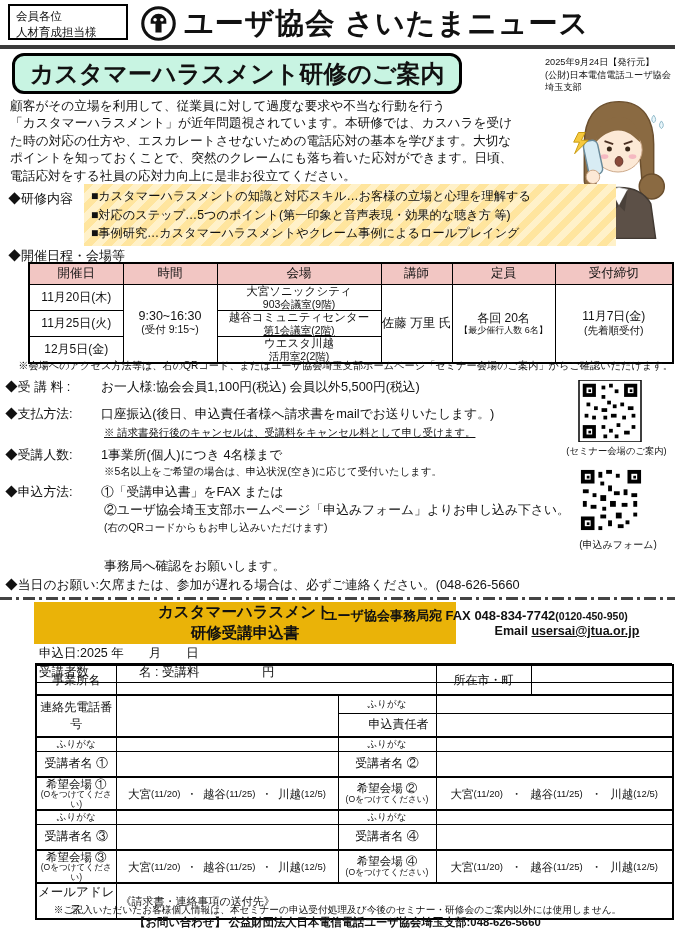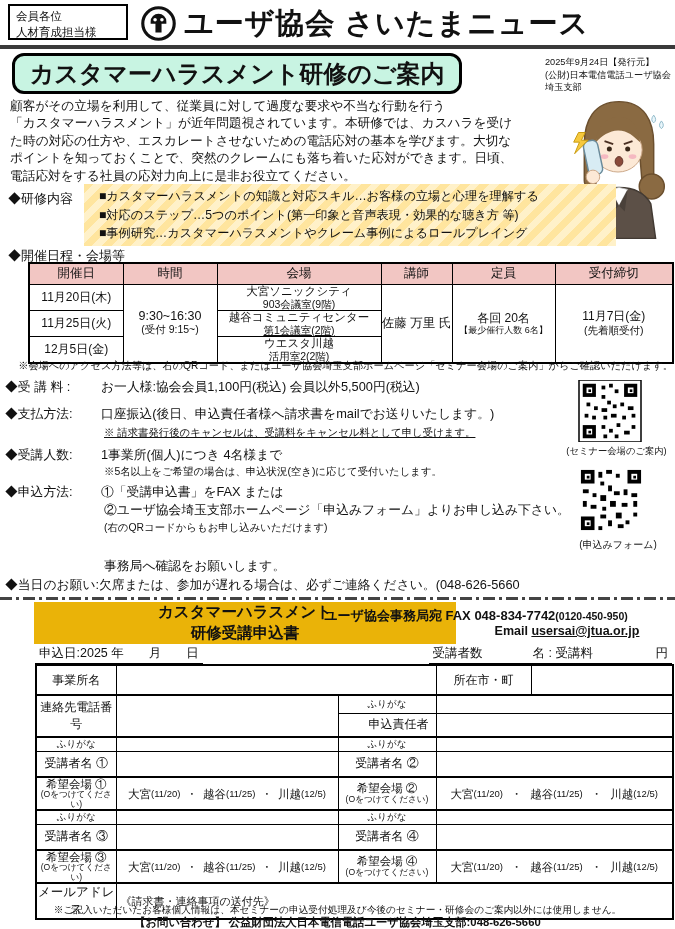--- a/index.html
+++ b/index.html
@@ -28,21 +28,21 @@
   .issue { position:absolute; left:545px; top:56px; width:130px; font-size:9.2px; line-height:1.38; }
 
   
   .intro { position:absolute; left:10px; top:98px; width:562px; font-size:12.7px; line-height:1.37; }
 
   
   .illus { position:absolute; left:565px; top:92px; width:108px; height:152px; }
 
   
   .training-label { position:absolute; left:8px; top:190px; font-size:13px; }
-  .training-box { position:absolute; left:84px; top:184px; width:532px; padding:3px 15px;
+  .training-box { position:absolute; left:84px; top:184px; width:532px; padding:3px 7px;
     font-size:12.2px; line-height:1.52;
     background:repeating-linear-gradient(135deg,#ffe59e 0 7px,#fff1c9 7px 14px); }
 
   
   .schedule-label { position:absolute; left:8px; top:247px; font-size:13px; }
   .stable { position:absolute; left:28px; top:262px; width:644px; border-collapse:collapse;
     table-layout:fixed; border:2px solid #000; }
   .stable th, .stable td { border:1.5px solid #000; text-align:center; vertical-align:middle; padding:0; }
   .stable th { background:#f2c6c3; font-size:12.5px; font-weight:normal; height:21px; }
   .stable td { height:24px; }
@@ -77,21 +77,21 @@
     display:flex; align-items:center; justify-content:center; text-align:center;
     font-size:15.5px; font-weight:bold; line-height:1.35; }
   .fax-line { position:absolute; left:278px; top:607px; width:396px; text-align:center;
     font-weight:bold; font-size:13px; white-space:nowrap; }
   .fax-line .small { font-size:10.5px; }
   .email-line { position:absolute; left:460px; top:624px; width:214px; text-align:center;
     font-weight:bold; font-size:12.5px; }
 
   
   .apply-date-row { position:absolute; left:35px; top:645px; width:637px;
-    display:flex; justify-content:space-between; font-size:12.5px; }
+    display:flex; justify-content:space-between; font-size:12.5px;flex-direction:column; }
   .apply-date-row span { border-bottom:1px solid #000; padding:0 4px 1px 4px; white-space:pre; }
 
   
   .ftable { position:absolute; left:35px; top:664px; width:637px; border-collapse:collapse;
     table-layout:fixed; border:2px solid #000; }
   .ftable td { border:1px solid #000; vertical-align:middle; padding:0; }
   .ftable tr.tk td { border-top-width:2px; }
   .lab { text-align:center; font-size:12px; }
   .lab.small { font-size:9.5px; }
   .r1 td { height:30px; } .r2 td { height:18px; } .r3 td { height:24px;padding-left:23px; }

